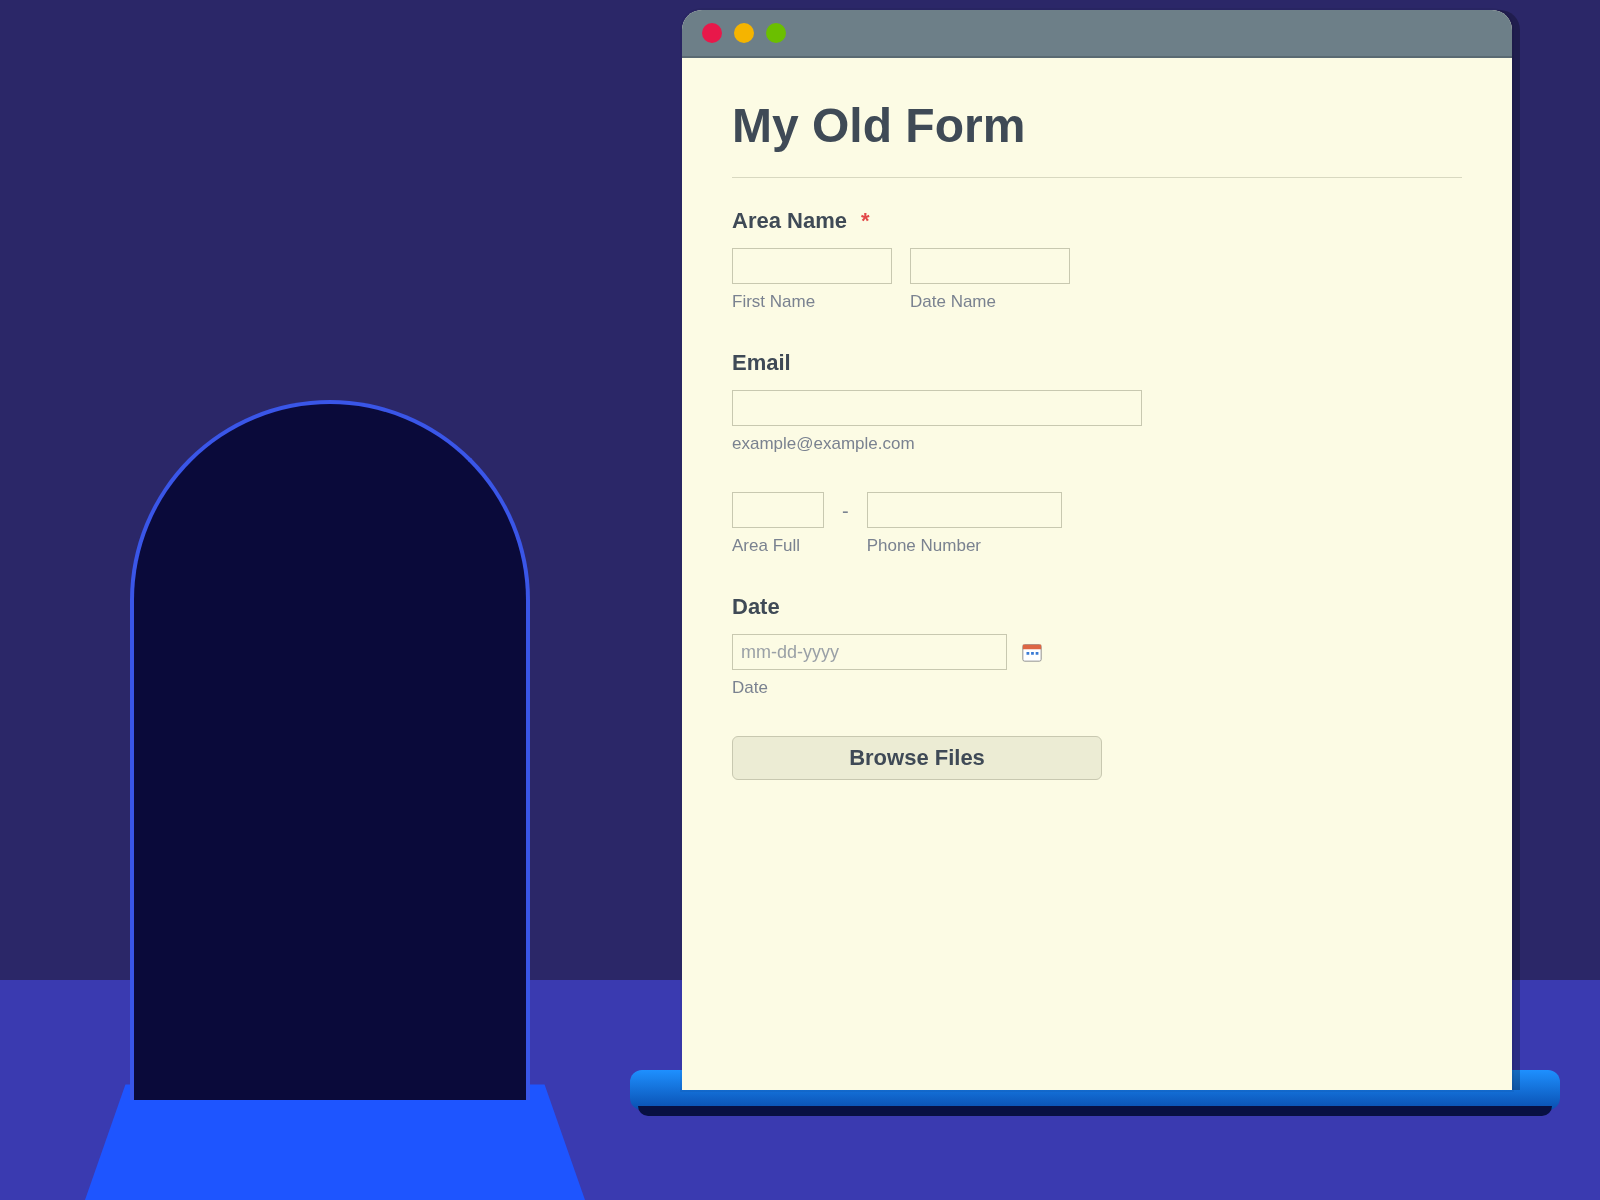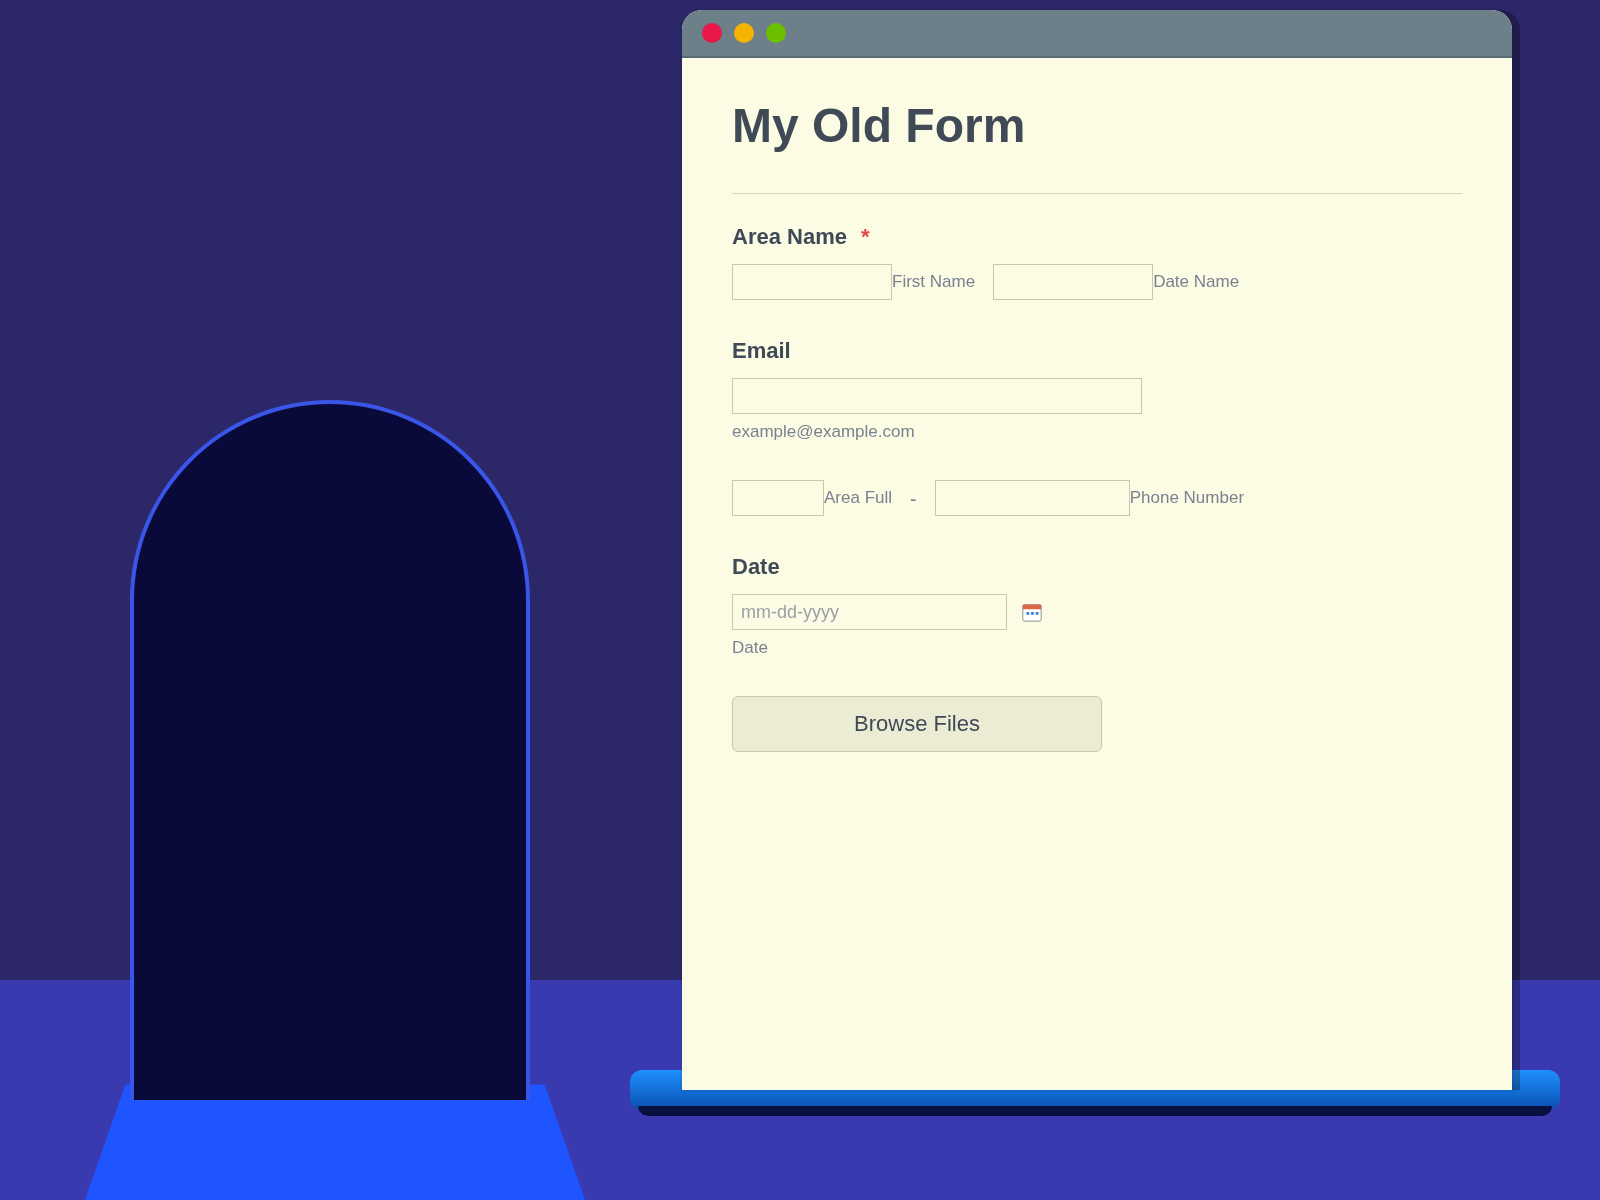--- a/index.html
+++ b/index.html
@@ -88,40 +88,40 @@
   .dot.yellow { background: #f5b400; }
   .dot.green { background: #6bbf00; }
 
   .form-body {
     padding: 40px 50px;
   }
   .form-title {
     font-size: 48px;
     font-weight: 700;
     color: #3f4a56;
-    margin-bottom: 40px;
+    margin-bottom: 24px;
   }
   .divider {
     border: none;
     border-top: 1px solid #d8d8c0;
     margin-bottom: 30px;
   }
 
   .field-group { margin-bottom: 38px; }
   .field-label {
     font-size: 22px;
     font-weight: 700;
     color: #3f4a56;
     margin-bottom: 14px;
     display: block;
   }
   .req { color: #e24848; margin-left: 8px; }
 
   .row { display: flex; gap: 18px; align-items: flex-start; }
-  .col { display: flex; flex-direction: row; }
+  .col { display: flex; flex-direction: column; }
 
   input.text {
     height: 36px;
     background: #fcfbe4;
     border: 1px solid #c8c8b0;
     padding: 0 8px;
     font-size: 18px;
     color: #3f4a56;
   }
   input.text::placeholder { color: #9aa0a6; }
@@ -138,26 +138,26 @@
   .dash { font-size: 20px; color: #7a8290; margin-top: 8px; }
   .date-row { display:flex; align-items:center; gap: 14px; }
   .date-input { width: 275px; }
   .cal-icon {
     width: 22px; height: 22px;
     display:inline-block;
   }
 
   .browse-btn {
     width: 370px;
-    height: 56px;
+    height: 44px;
     background: #ececd4;
     border: 1px solid #c8c8b0;
     border-radius: 6px;
     font-size: 22px;
-    font-weight: 400;
+    font-weight: 700;
     color: #3f4a56;
     cursor: pointer;
   }
 </style>
 </head>
 <body>
 
 <div class="floor"></div>
 <div class="carpet"></div>
 <div class="arch"></div>

